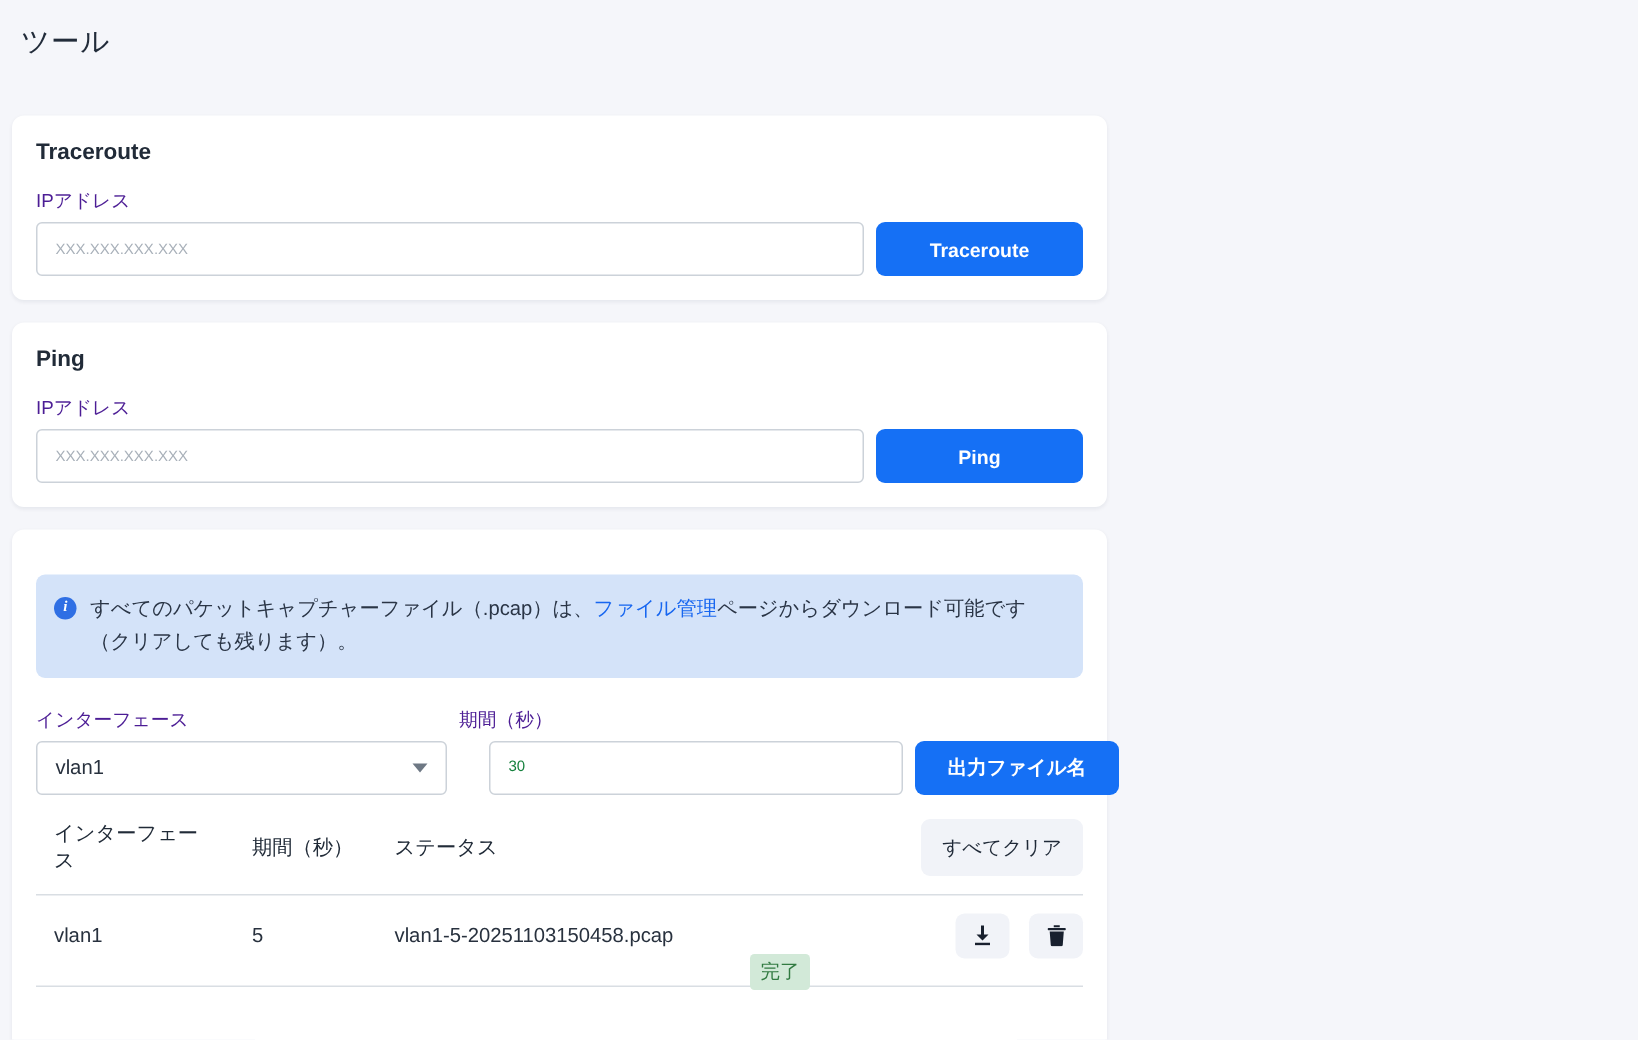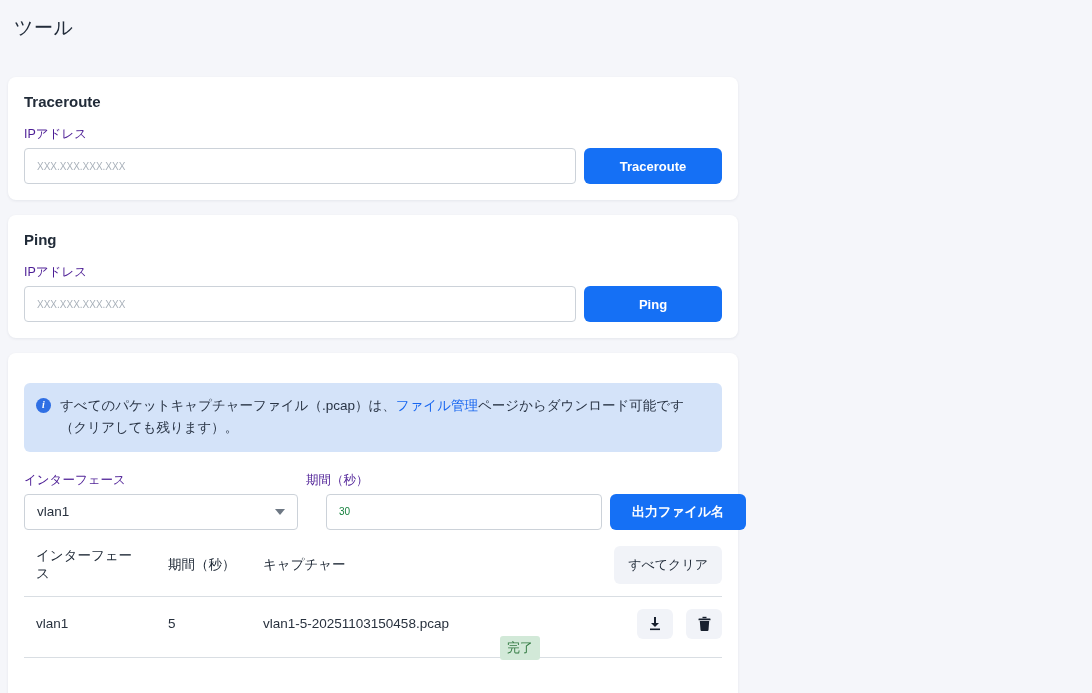--- a/index.html
+++ b/index.html
@@ -188,21 +188,21 @@
       <label class="field-label">期間（秒）</label>
       <input class="text-input duration-input" type="text" value="30" style="">
     </div>
     <button class="btn-primary capture-btn">出力ファイル名</button>
   </div>
 
   <div class="capture-table">
     <div class="t-head">
       <div class="t-cell col-if">インターフェース</div>
       <div class="t-cell col-dur">期間（秒）</div>
-      <div class="t-cell col-status">キャプチャー</div>
+      <div class="t-cell col-status">ステータス</div>
       <div class="col-actions">
         <button class="btn-light clear-all-btn">すべてクリア</button>
       </div>
     </div>
     <div class="divider"></div>
 
     <div class="t-row">
       <div class="t-cell col-if">vlan1</div>
       <div class="t-cell col-dur">5</div>
       <div class="t-cell col-file">vlan1-5-20251103150458.pcap</div>

